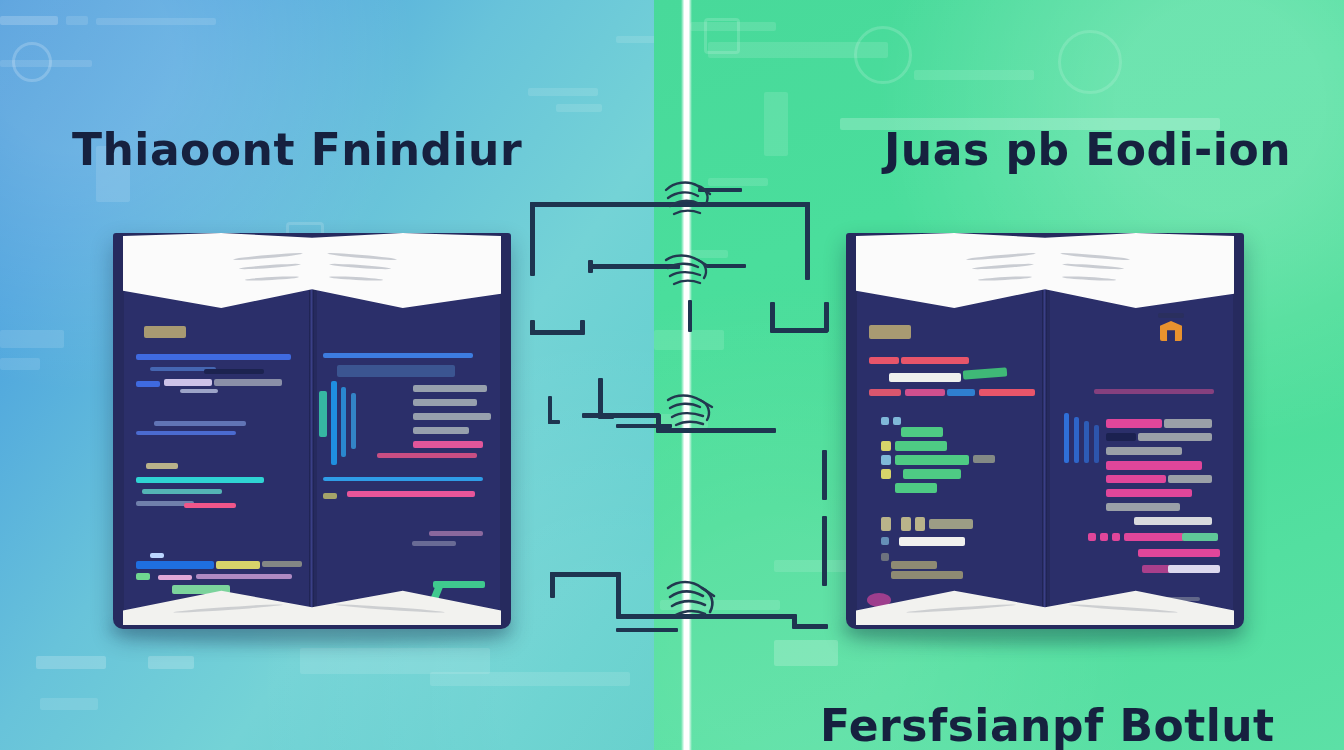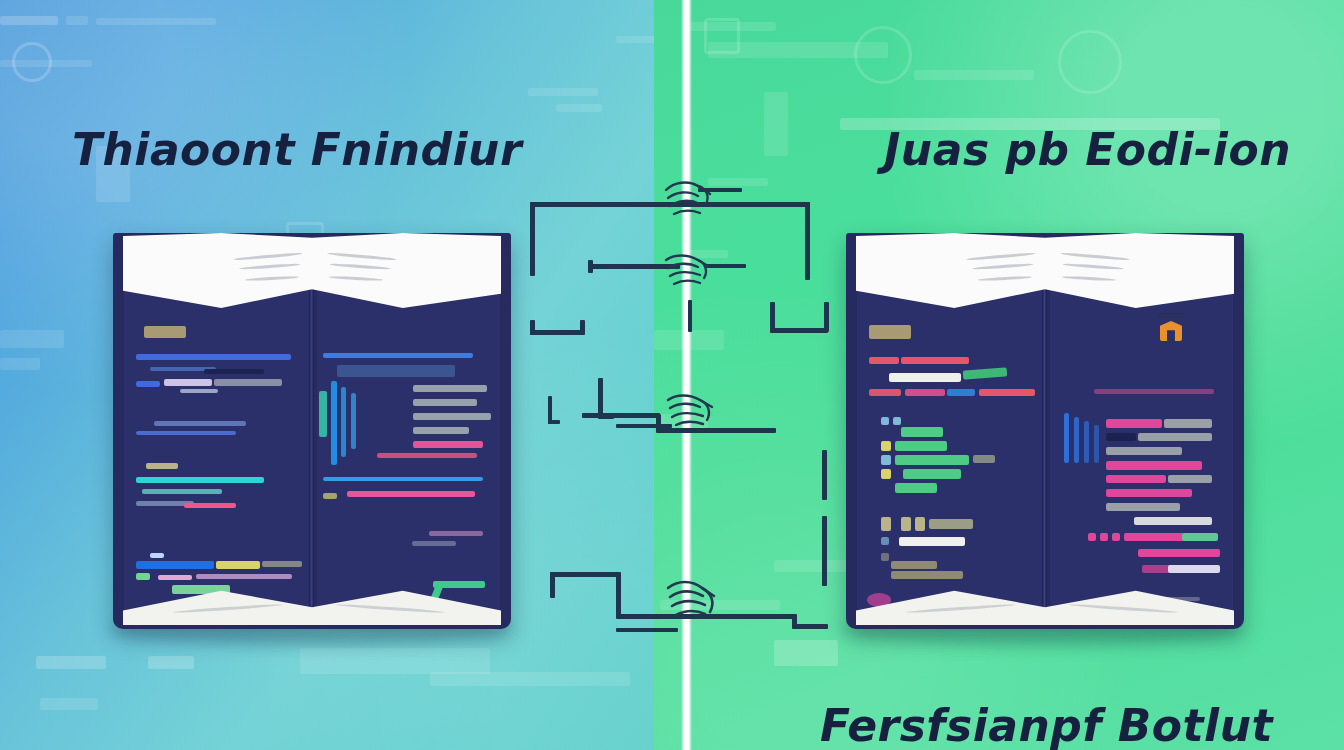--- a/index.html
+++ b/index.html
@@ -1,21 +1,21 @@
 <!DOCTYPE html>
 <html><head>
 <meta charset="utf-8">
 <style>
   html,body{margin:0;padding:0;}
   body{
     width:1344px;height:750px;overflow:hidden;
     font-family:"Liberation Sans",sans-serif;
     background:#7fd8d8;
   }
-  .stage{position:relative;width:1344px;height:750px;overflow:hidden;font-style:italic;}
+  .stage{position:relative;width:1344px;height:750px;overflow:hidden;}
 
   
   .half{position:absolute;top:0;height:750px;}
   .half-left{left:0;width:690px;
     background:linear-gradient(125deg,#3f93d8 0%,#4fa5de 18%,#68c3da 42%,#74d3d6 62%,#5fcfcd 85%,#55cbc6 100%);
   }
   .half-right{left:654px;width:690px;
     background:linear-gradient(160deg,#48d99a 0%,#4ade9c 30%,#49dd97 55%,#53dfa0 78%,#5ce0a6 100%);
   }
   .half-left:after{

